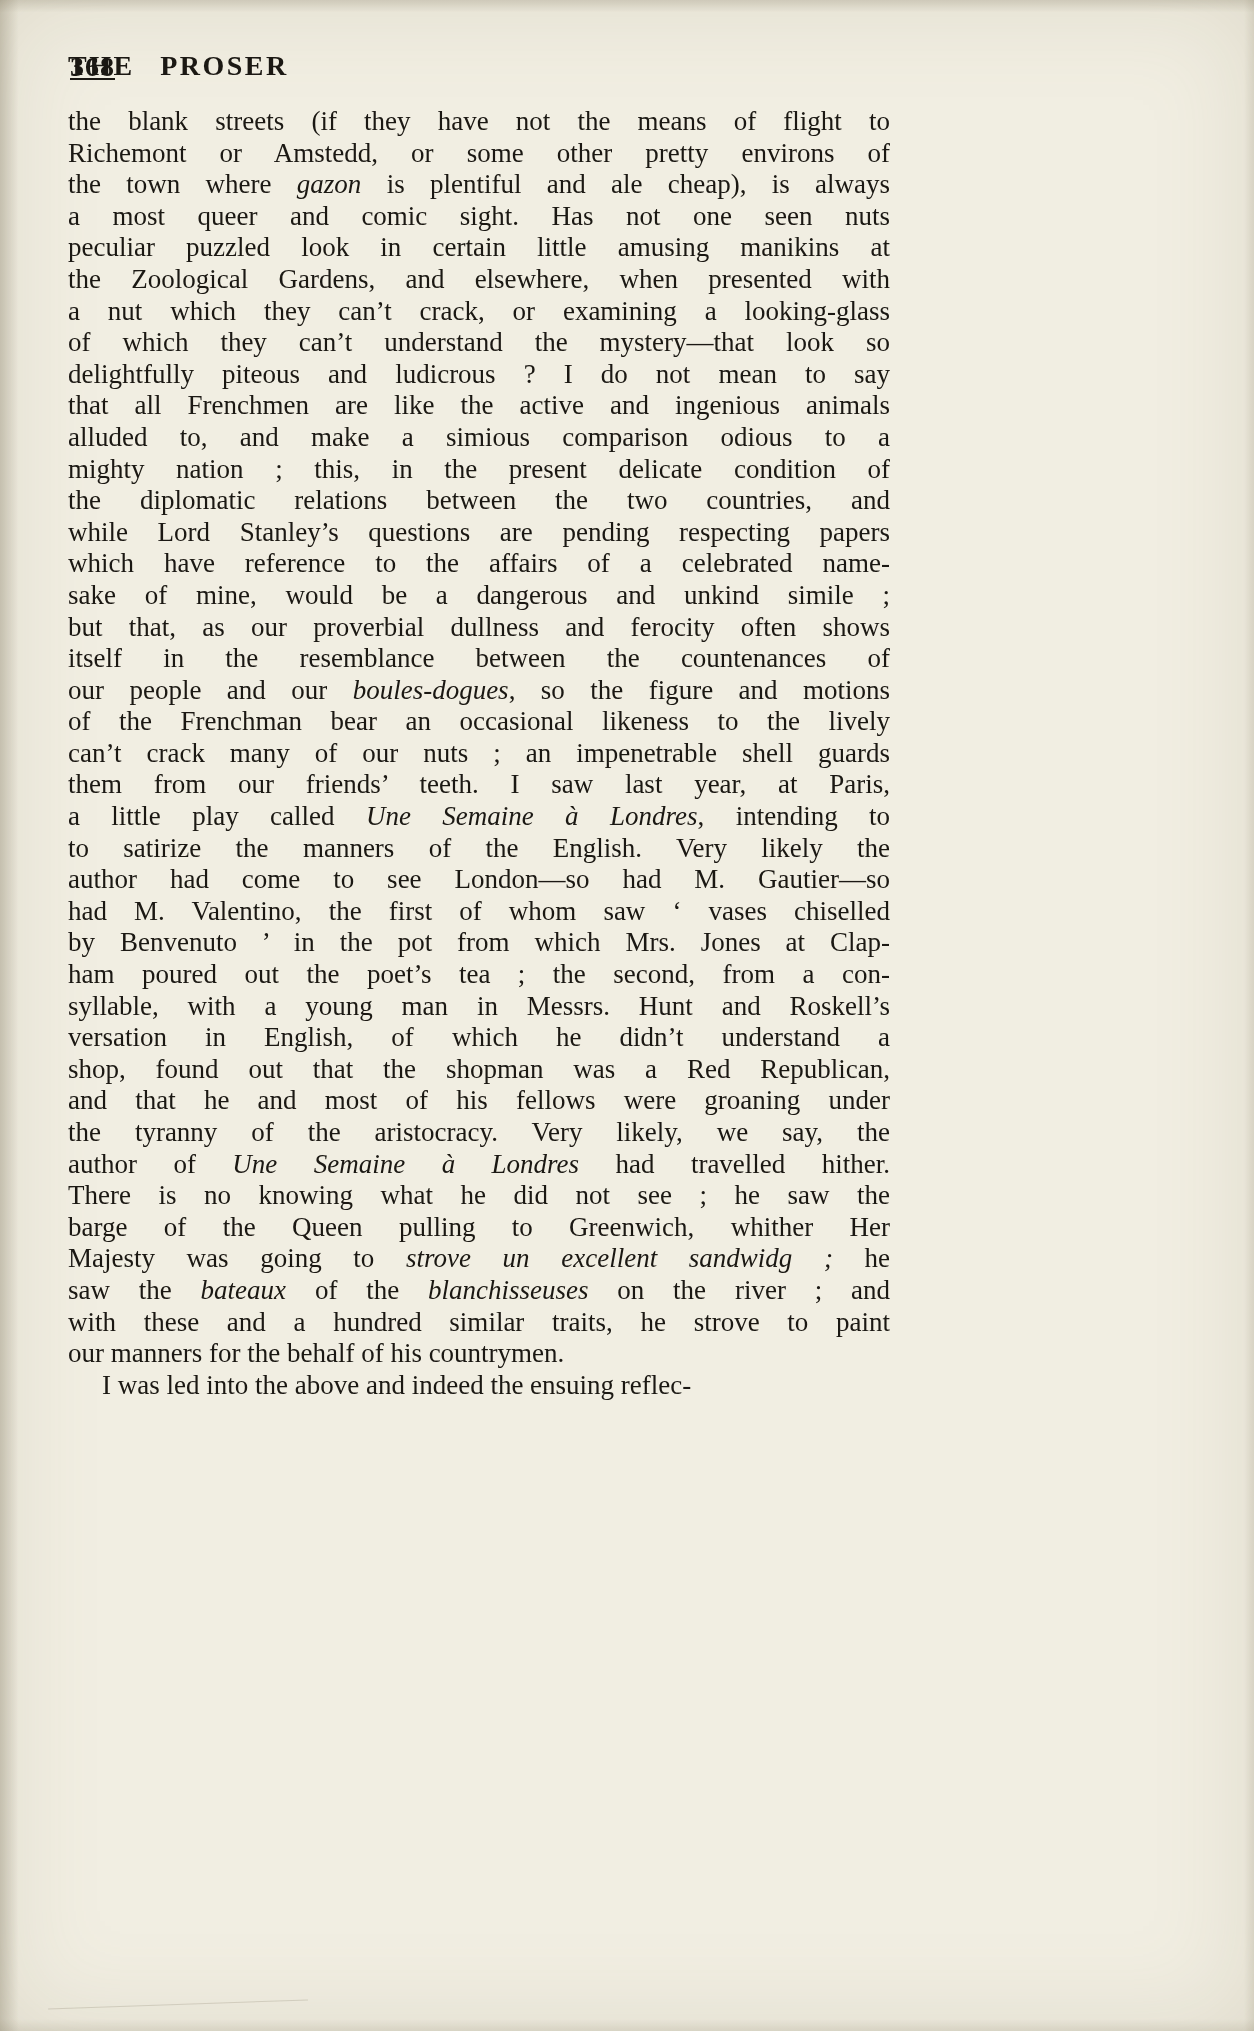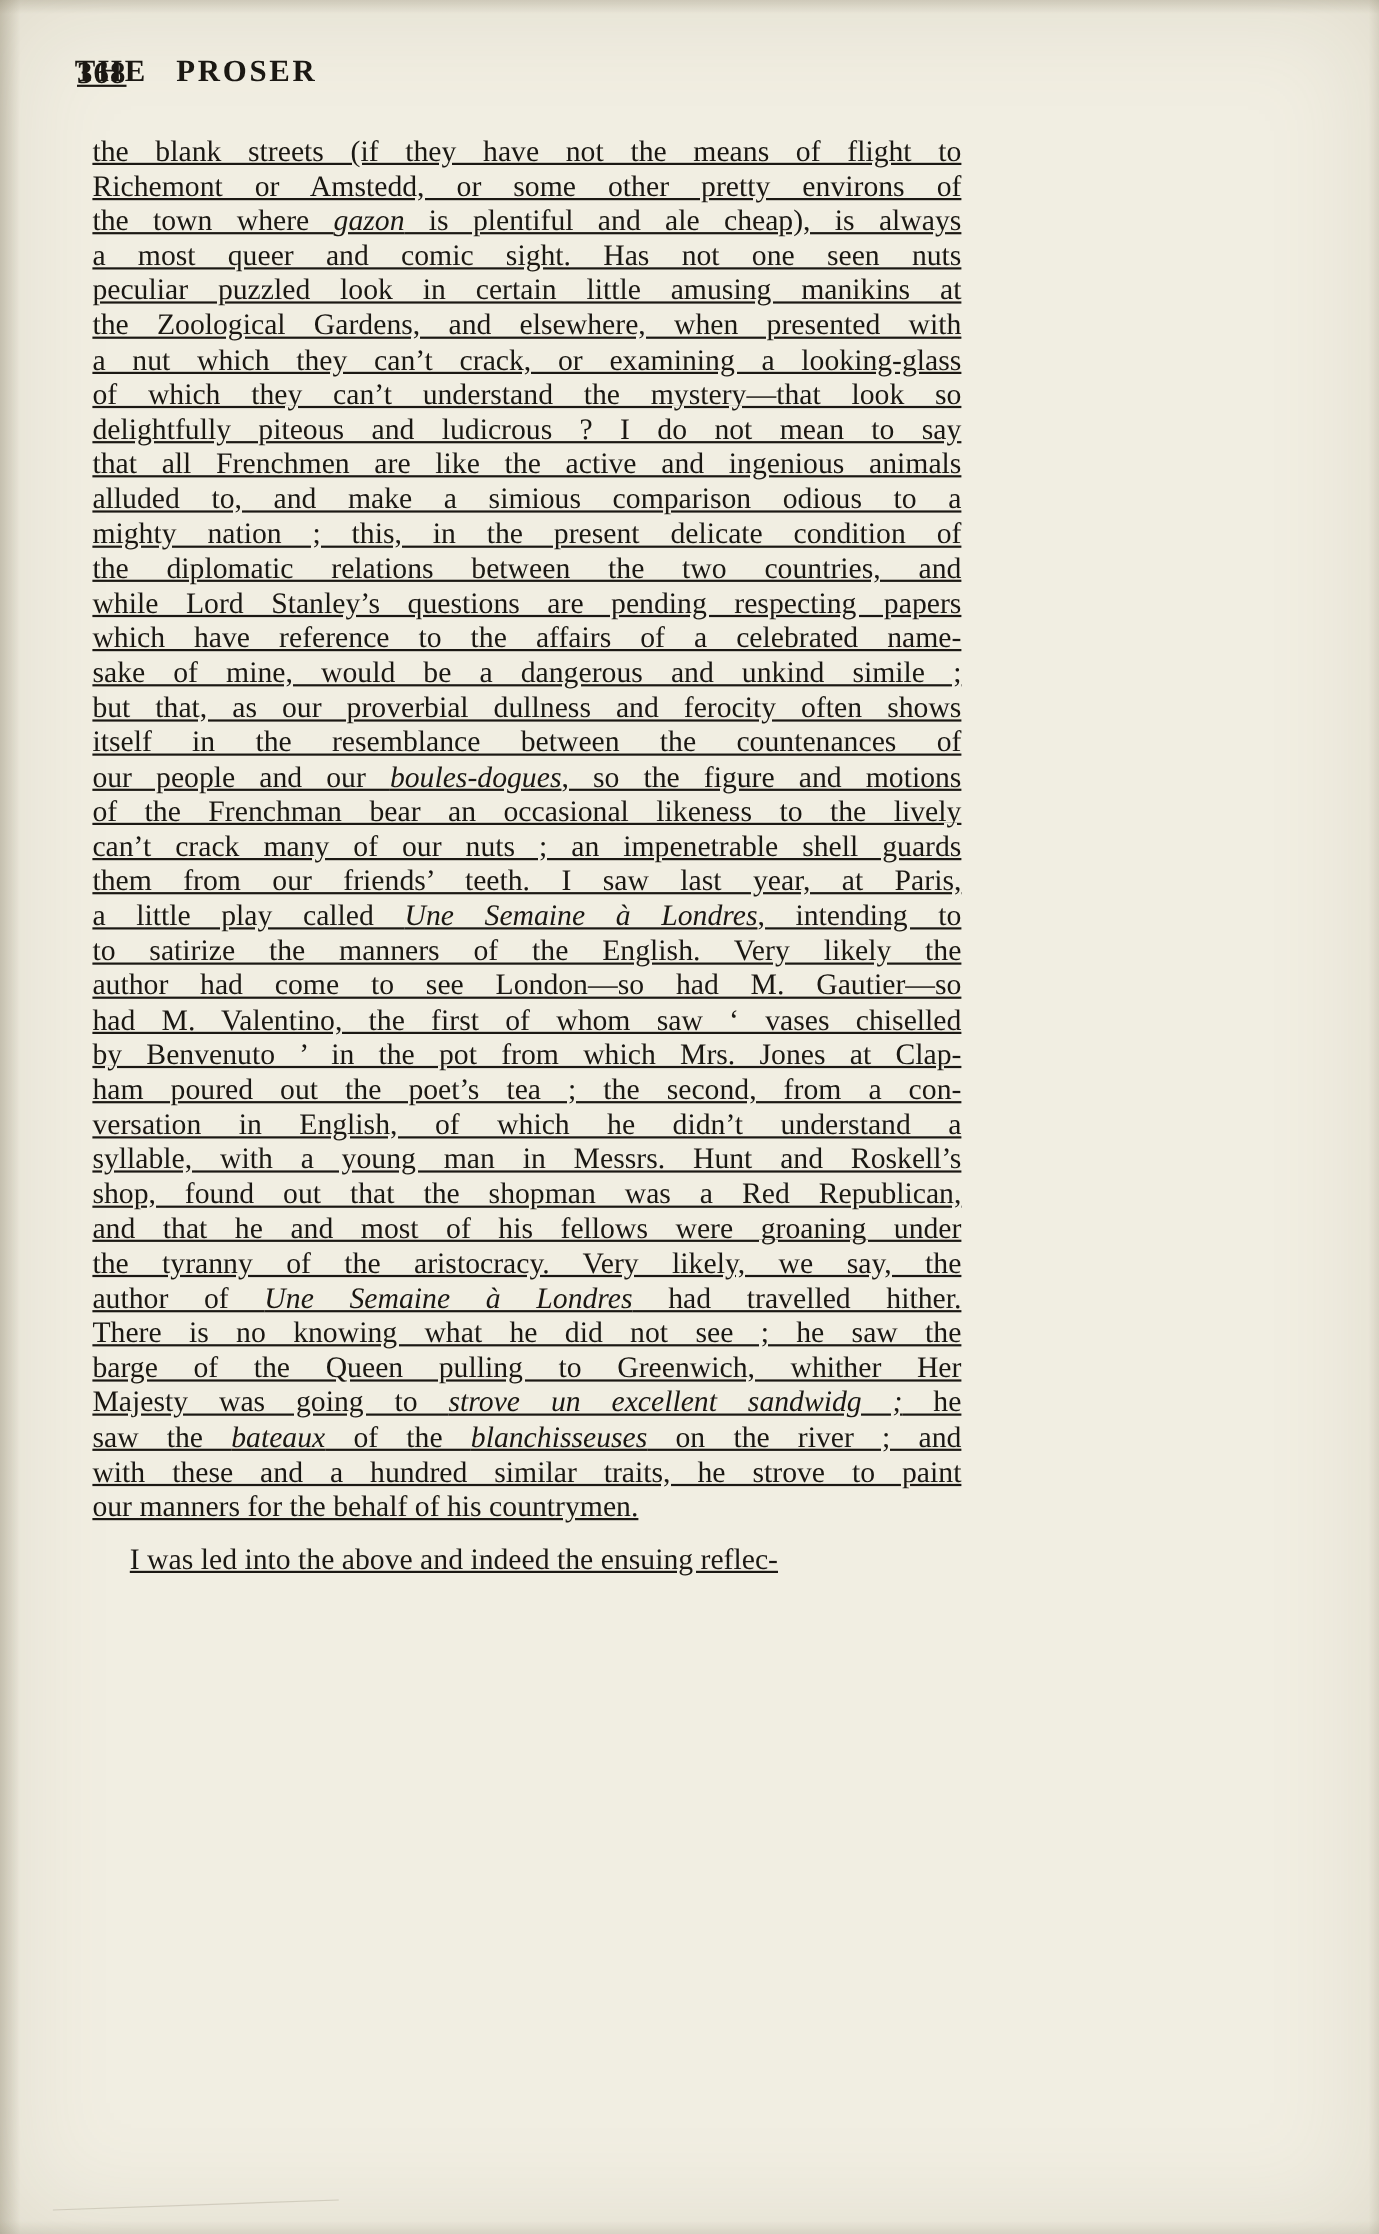--- a/index.html
+++ b/index.html
@@ -57,21 +57,21 @@
   .running-title {
     display: block; text-align: left;
     letter-spacing: 2.5px; word-spacing: 16px;
   }
 
   
   .page-body {
     position: absolute; top: 106px; left: 68px; width: 822px;
     font-size: 27px; line-height: 31.6px;
   }
-  .paragraph { margin: 16px; text-decoration: underline; }
+  .paragraph { margin: 0; }
   .line {
     text-align: justify;
     text-align-last: justify;
     text-justify: inter-word;
     white-space: normal;
   }
   .line.last { text-align-last: left; }
   .line.indent { text-indent: 34px; }
   .line em { font-style: italic; }
 </style>
@@ -114,22 +114,22 @@
         <div class="line"><span>our people and our </span><em>boules-dogues</em><span>, so the figure and motions</span></div>
         <div class="line"><span>of the Frenchman bear an occasional likeness to the lively</span></div>
         <div class="line"><span>can’t crack many of our nuts ; an impenetrable shell guards</span></div>
         <div class="line"><span>them from our friends’ teeth. I saw last year, at Paris,</span></div>
         <div class="line"><span>a little play called </span><em>Une Semaine à Londres</em><span>, intending to</span></div>
         <div class="line"><span>to satirize the manners of the English. Very likely the</span></div>
         <div class="line"><span>author had come to see London—so had M. Gautier—so</span></div>
         <div class="line"><span>had M. Valentino, the first of whom saw ‘ vases chiselled</span></div>
         <div class="line"><span>by Benvenuto ’ in the pot from which Mrs. Jones at Clap-</span></div>
         <div class="line"><span>ham poured out the poet’s tea ; the second, from a con-</span></div>
+        <div class="line"><span>syllable, with a young man in Messrs. Hunt and Roskell’s</span></div>
         <div class="line"><span>versation in English, of which he didn’t understand a</span></div>
-        <div class="line"><span>syllable, with a young man in Messrs. Hunt and Roskell’s</span></div>
         <div class="line"><span>shop, found out that the shopman was a Red Republican,</span></div>
         <div class="line"><span>and that he and most of his fellows were groaning under</span></div>
         <div class="line"><span>the tyranny of the aristocracy. Very likely, we say, the</span></div>
         <div class="line"><span>author of </span><em>Une Semaine à Londres</em><span> had travelled hither.</span></div>
         <div class="line"><span>There is no knowing what he did not see ; he saw the</span></div>
         <div class="line"><span>barge of the Queen pulling to Greenwich, whither Her</span></div>
         <div class="line"><span>Majesty was going to </span><em>strove un excellent sandwidg ;</em><span> he</span></div>
         <div class="line"><span>saw the </span><em>bateaux</em><span> of the </span><em>blanchisseuses</em><span> on the river ; and</span></div>
         <div class="line"><span>with these and a hundred similar traits, he strove to paint</span></div>
         <div class="line last"><span>our manners for the behalf of his countrymen.</span></div>

